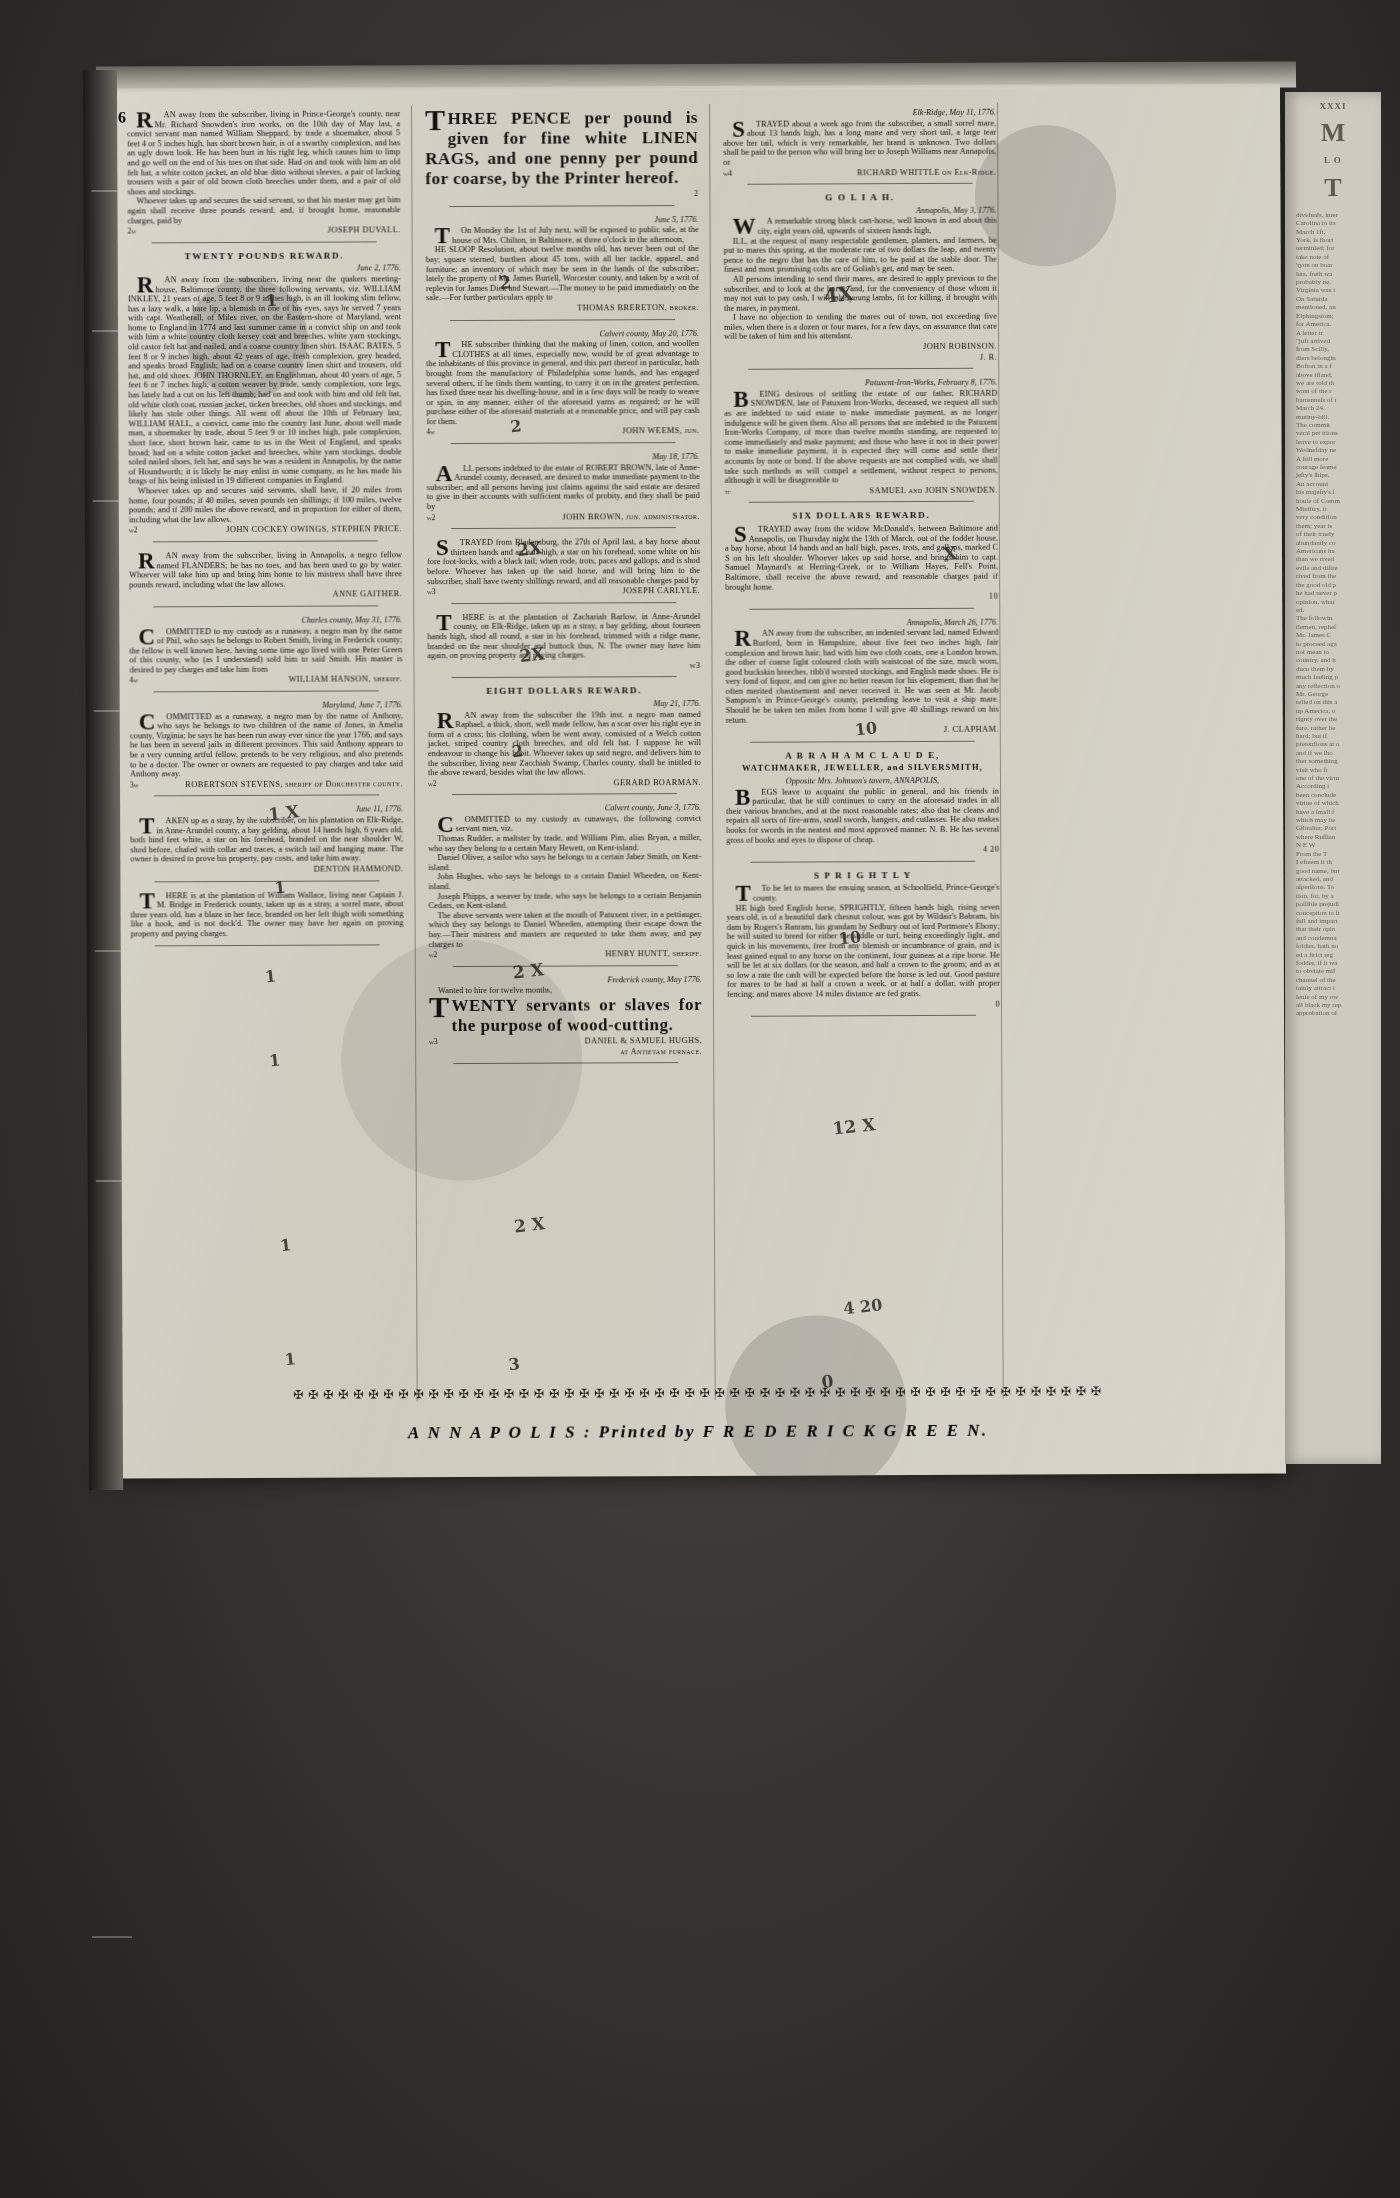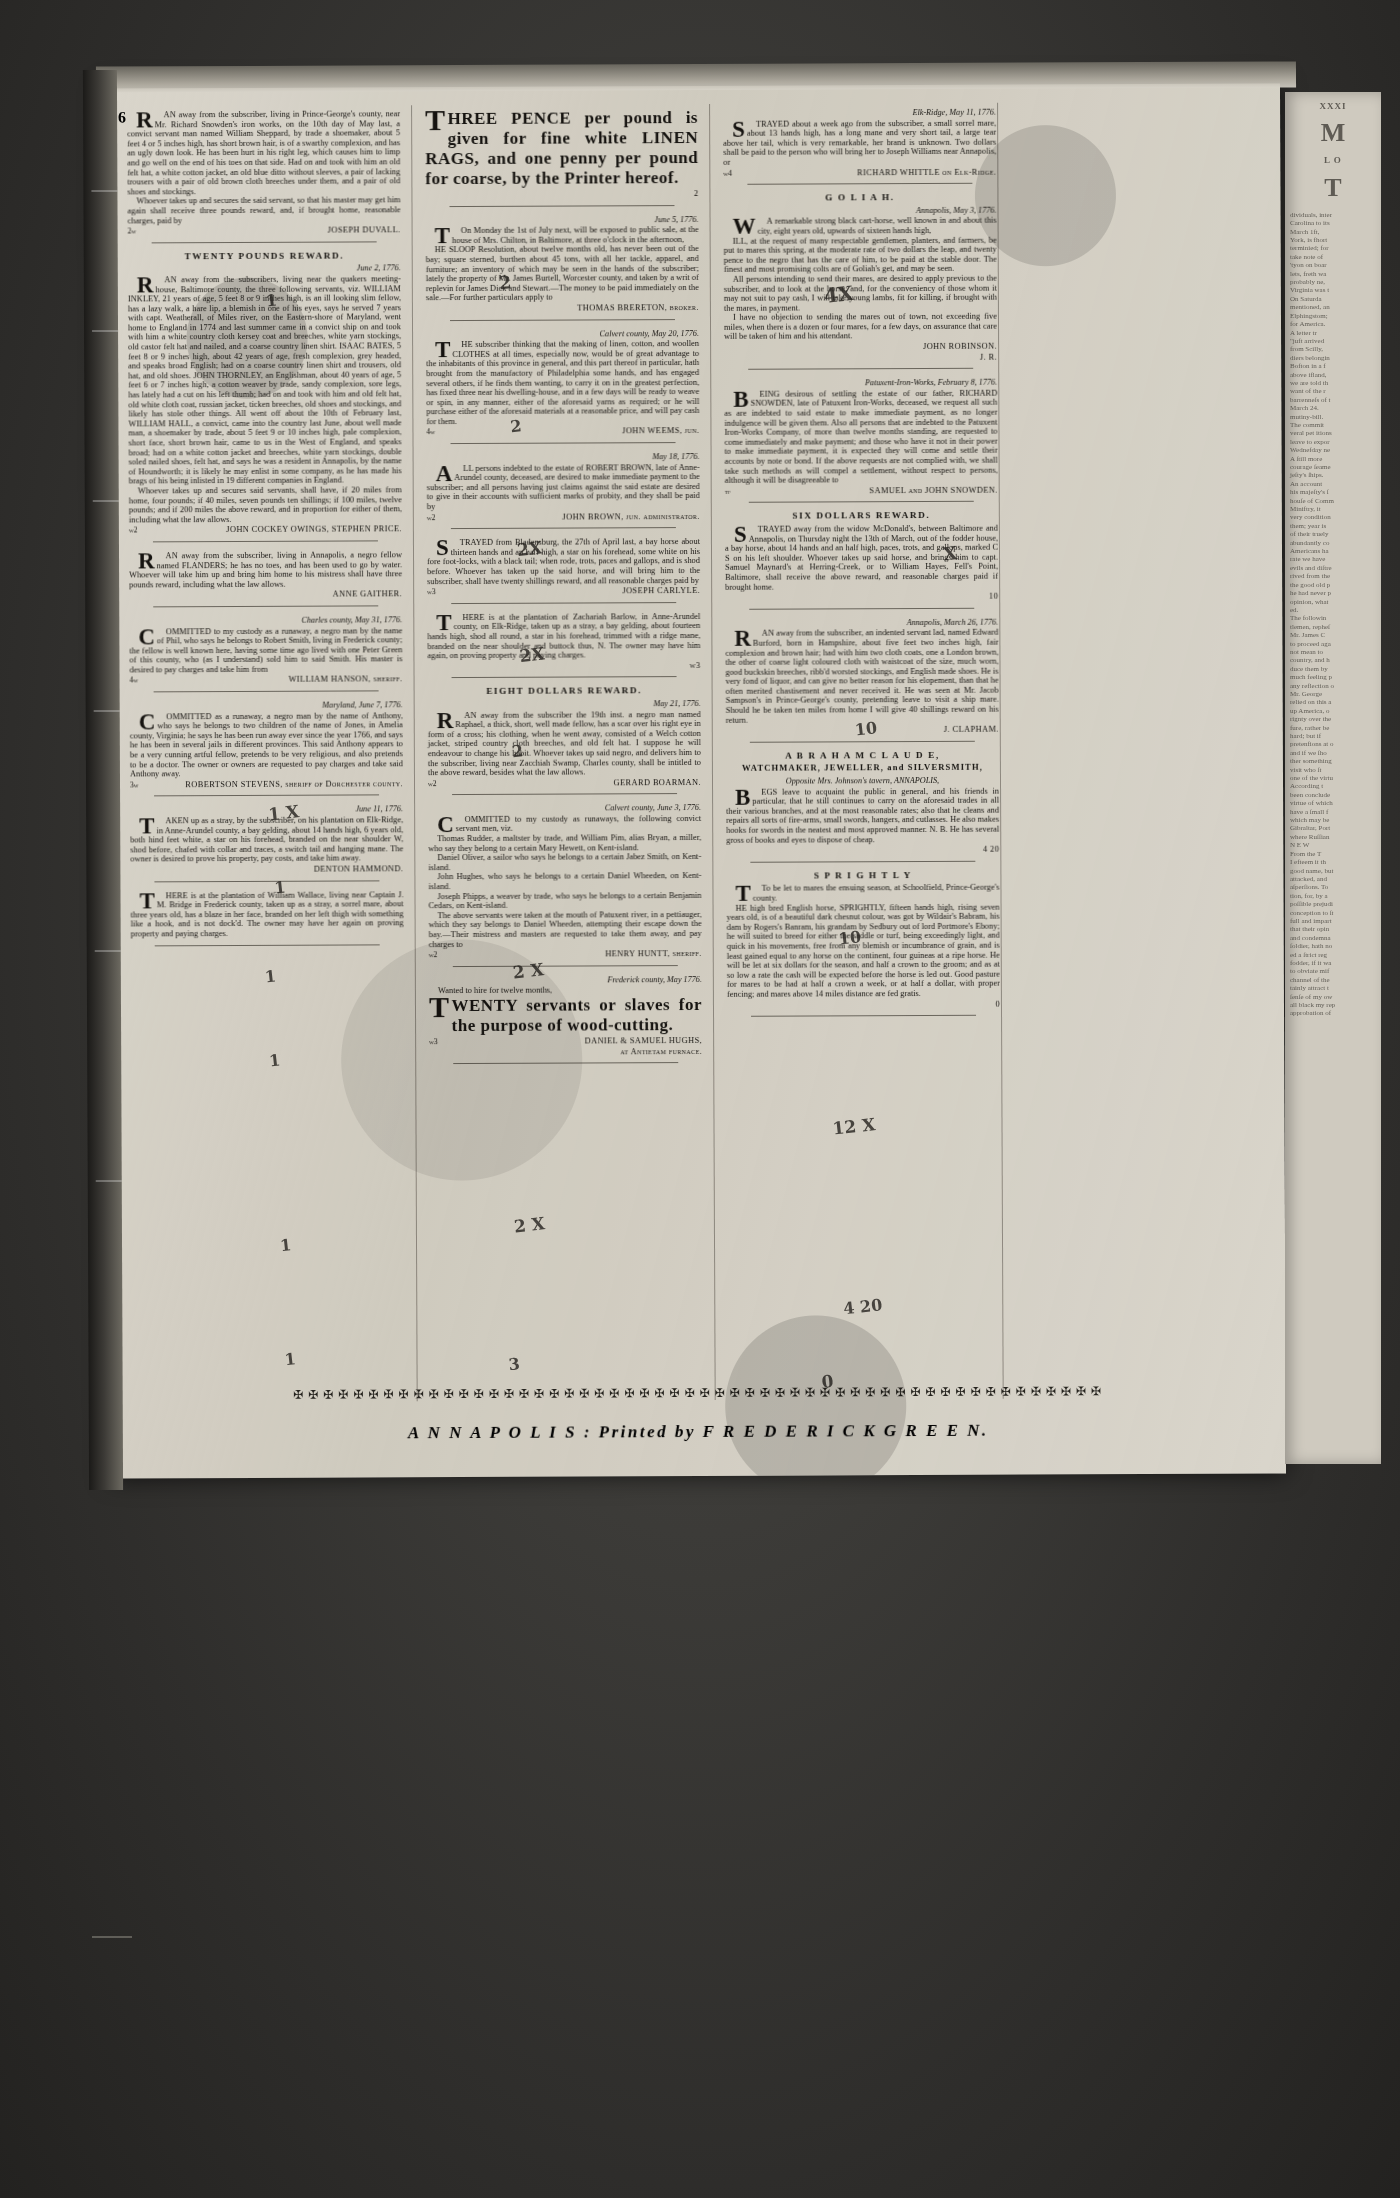--- a/index.html
+++ b/index.html
@@ -77,21 +77,21 @@
     height: 1372px;
     background: #cfcabf;
     overflow: hidden;
     box-shadow: inset 6px 0 14px rgba(0,0,0,0.25);
     z-index: 4;
   }
   #facing .ftxt {
     font-size: 7px;
     line-height: 8.4px;
     color: #3a3731;
-    padding: 4px 5px;
+    padding: 4px 11px;
     text-align: justify;
     opacity: .75;
     filter: blur(0.35px);
   }
   #facing .fhead {
     text-align: center;
     font-size: 9px;
     letter-spacing: 1px;
     font-weight: bold;
     margin: 6px 0 4px;
@@ -318,21 +318,21 @@
           <div>jeſty's ſhips.</div>
           <div>An account</div>
           <div>his majeſty's ſ</div>
           <div>houſe of Comm</div>
           <div>Miniftry, it</div>
           <div>very condition</div>
           <div>them; year is</div>
           <div>of their truely</div>
           <div>abundantly co</div>
           <div>Americans ha</div>
-          <div>rate we have</div>
+          <div>than we rived</div>
           <div>evils and diſtre</div>
           <div>rived from the</div>
           <div>the good old p</div>
           <div>he had never p</div>
           <div>opinion, what</div>
           <div>ed.</div>
           <div>The followin</div>
           <div>tlemen, repheſ</div>
           <div>Mr. James C</div>
           <div>to proceed aga</div>

